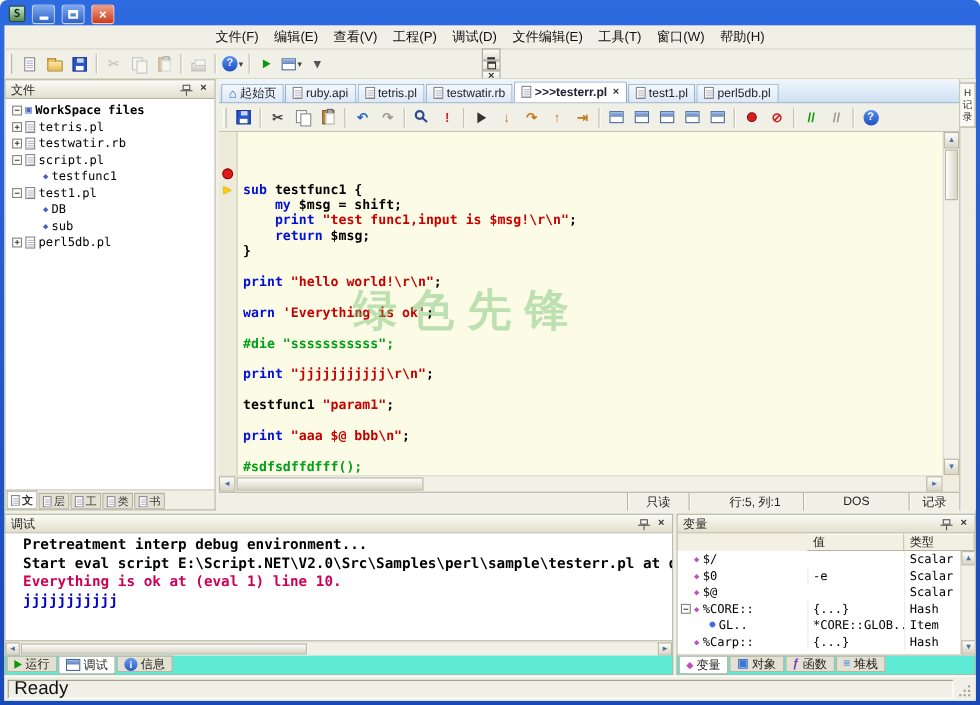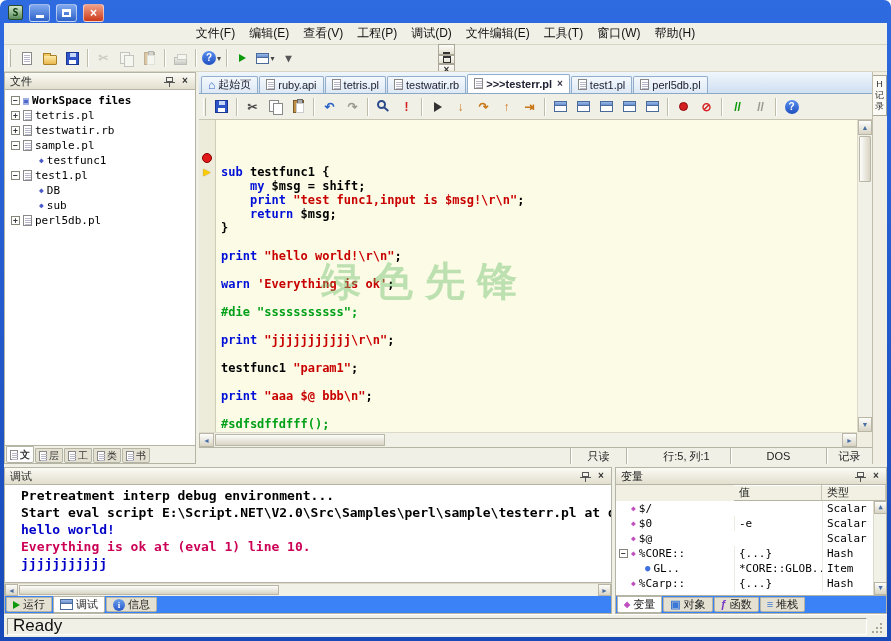--- a/index.html
+++ b/index.html
@@ -168,21 +168,21 @@
   .bottom { height: 147px; display: flex; flex: none; }
   .debug-panel { width: 608px; flex: none; display: flex; flex-direction: column; }
   .debug-content { flex: 1; background: #fff; border: 1px solid #B5B5A5; border-top: none;
     overflow: hidden; padding-top: 2px; }
   .dl { font: bold 13px/17px "DejaVu Sans Mono", monospace; white-space: pre; padding: 0 16px; }
   .dl-black { color: #000; } .dl-blue { color: #0000C8; } .dl-red { color: #CC0055; }
   .hscroll.dbg { height: 13px; flex: none; border-left: 1px solid #B5B5A5; border-right: 1px solid #B5B5A5; }
   .hscroll.dbg .sarrow { width: 13px; }
   .hthumb.dbg { width: 260px; }
 
-  .ptabs { height: 18px; display: flex; align-items: center; background: #3b82f6;
+  .ptabs { height: 18px; display: flex; align-items: flex-start; background: #5eead4;
     border: 1px solid #B5B5A5; border-top: none; padding: 0 1px; gap: 1px; flex: none; }
   .ptab { display: inline-flex; align-items: center; gap: 3px; font-size: 11px; padding: 1px 6px; height: 15px;
     border: 1px solid #B5B5A5; background: #E4E1D2; color: #222; border-radius: 0 0 2px 2px; white-space: nowrap; }
   .ptab.active { background: #FFF; height: 17px; }
 
   .vars-panel { flex: 1; display: flex; flex-direction: column; min-width: 0; }
   .vars-gridhead { height: 16px; display: flex; background: #F2F0E2; border-left: 1px solid #B5B5A5;
     border-right: 1px solid #B5B5A5; font-size: 11px; color: #222; flex: none; }
   .ghcell { border-right: 1px solid #C8C5B2; border-bottom: 1px solid #B5B5A5; box-shadow: inset 0 1px 0 #FFF;
     display: flex; align-items: center; padding: 0 5px; }
@@ -311,21 +311,21 @@
                 <span>tetris.pl</span>
               </div>
               <div class="trow" style="padding-left: 6px;">
                 <span class="exp">+</span>
                 <span class="mi shape-page small"></span>
                 <span>testwatir.rb</span>
               </div>
               <div class="trow" style="padding-left: 6px;">
                 <span class="exp">−</span>
                 <span class="mi shape-page small"></span>
-                <span>sample.pl</span>
+                <span>script.pl</span>
               </div>
               <div class="trow" style="padding-left: 22px;">
                 <span class="expsp"></span>
                 <span class="glyph" style="color: rgb(74, 90, 200); font-size: 8px;">◆</span>
                 <span>testfunc1</span>
               </div>
               <div class="trow" style="padding-left: 6px;">
                 <span class="exp">−</span>
                 <span class="mi shape-page small"></span>
                 <span>test1.pl</span>
@@ -536,21 +536,20 @@
         <div class="dock-header">
           <span class="dock-title">调试</span>
           <span class="hbtn">
               <span class="pin"></span>
             </span>
           <span class="hbtn">×</span>
         </div>
         <div class="debug-content" id="debug-lines">
             <div class="dl dl-black">Pretreatment interp debug environment...</div>
             <div class="dl dl-black">Start eval script E:\Script.NET\V2.0\Src\Samples\perl\sample\testerr.pl at debug</div>
-            <div class="dl dl-blue">hello world!</div>
             <div class="dl dl-red">Everything is ok at (eval 1) line 10.</div>
             <div class="dl dl-blue">jjjjjjjjjjj</div>
           </div>
         <div class="hscroll dbg">
           <span class="sarrow">◄</span>
           <span class="hthumb dbg"></span>
           <span class="htrack"></span>
           <span class="sarrow">►</span>
         </div>
         <div class="ptabs" id="debug-tabs">

